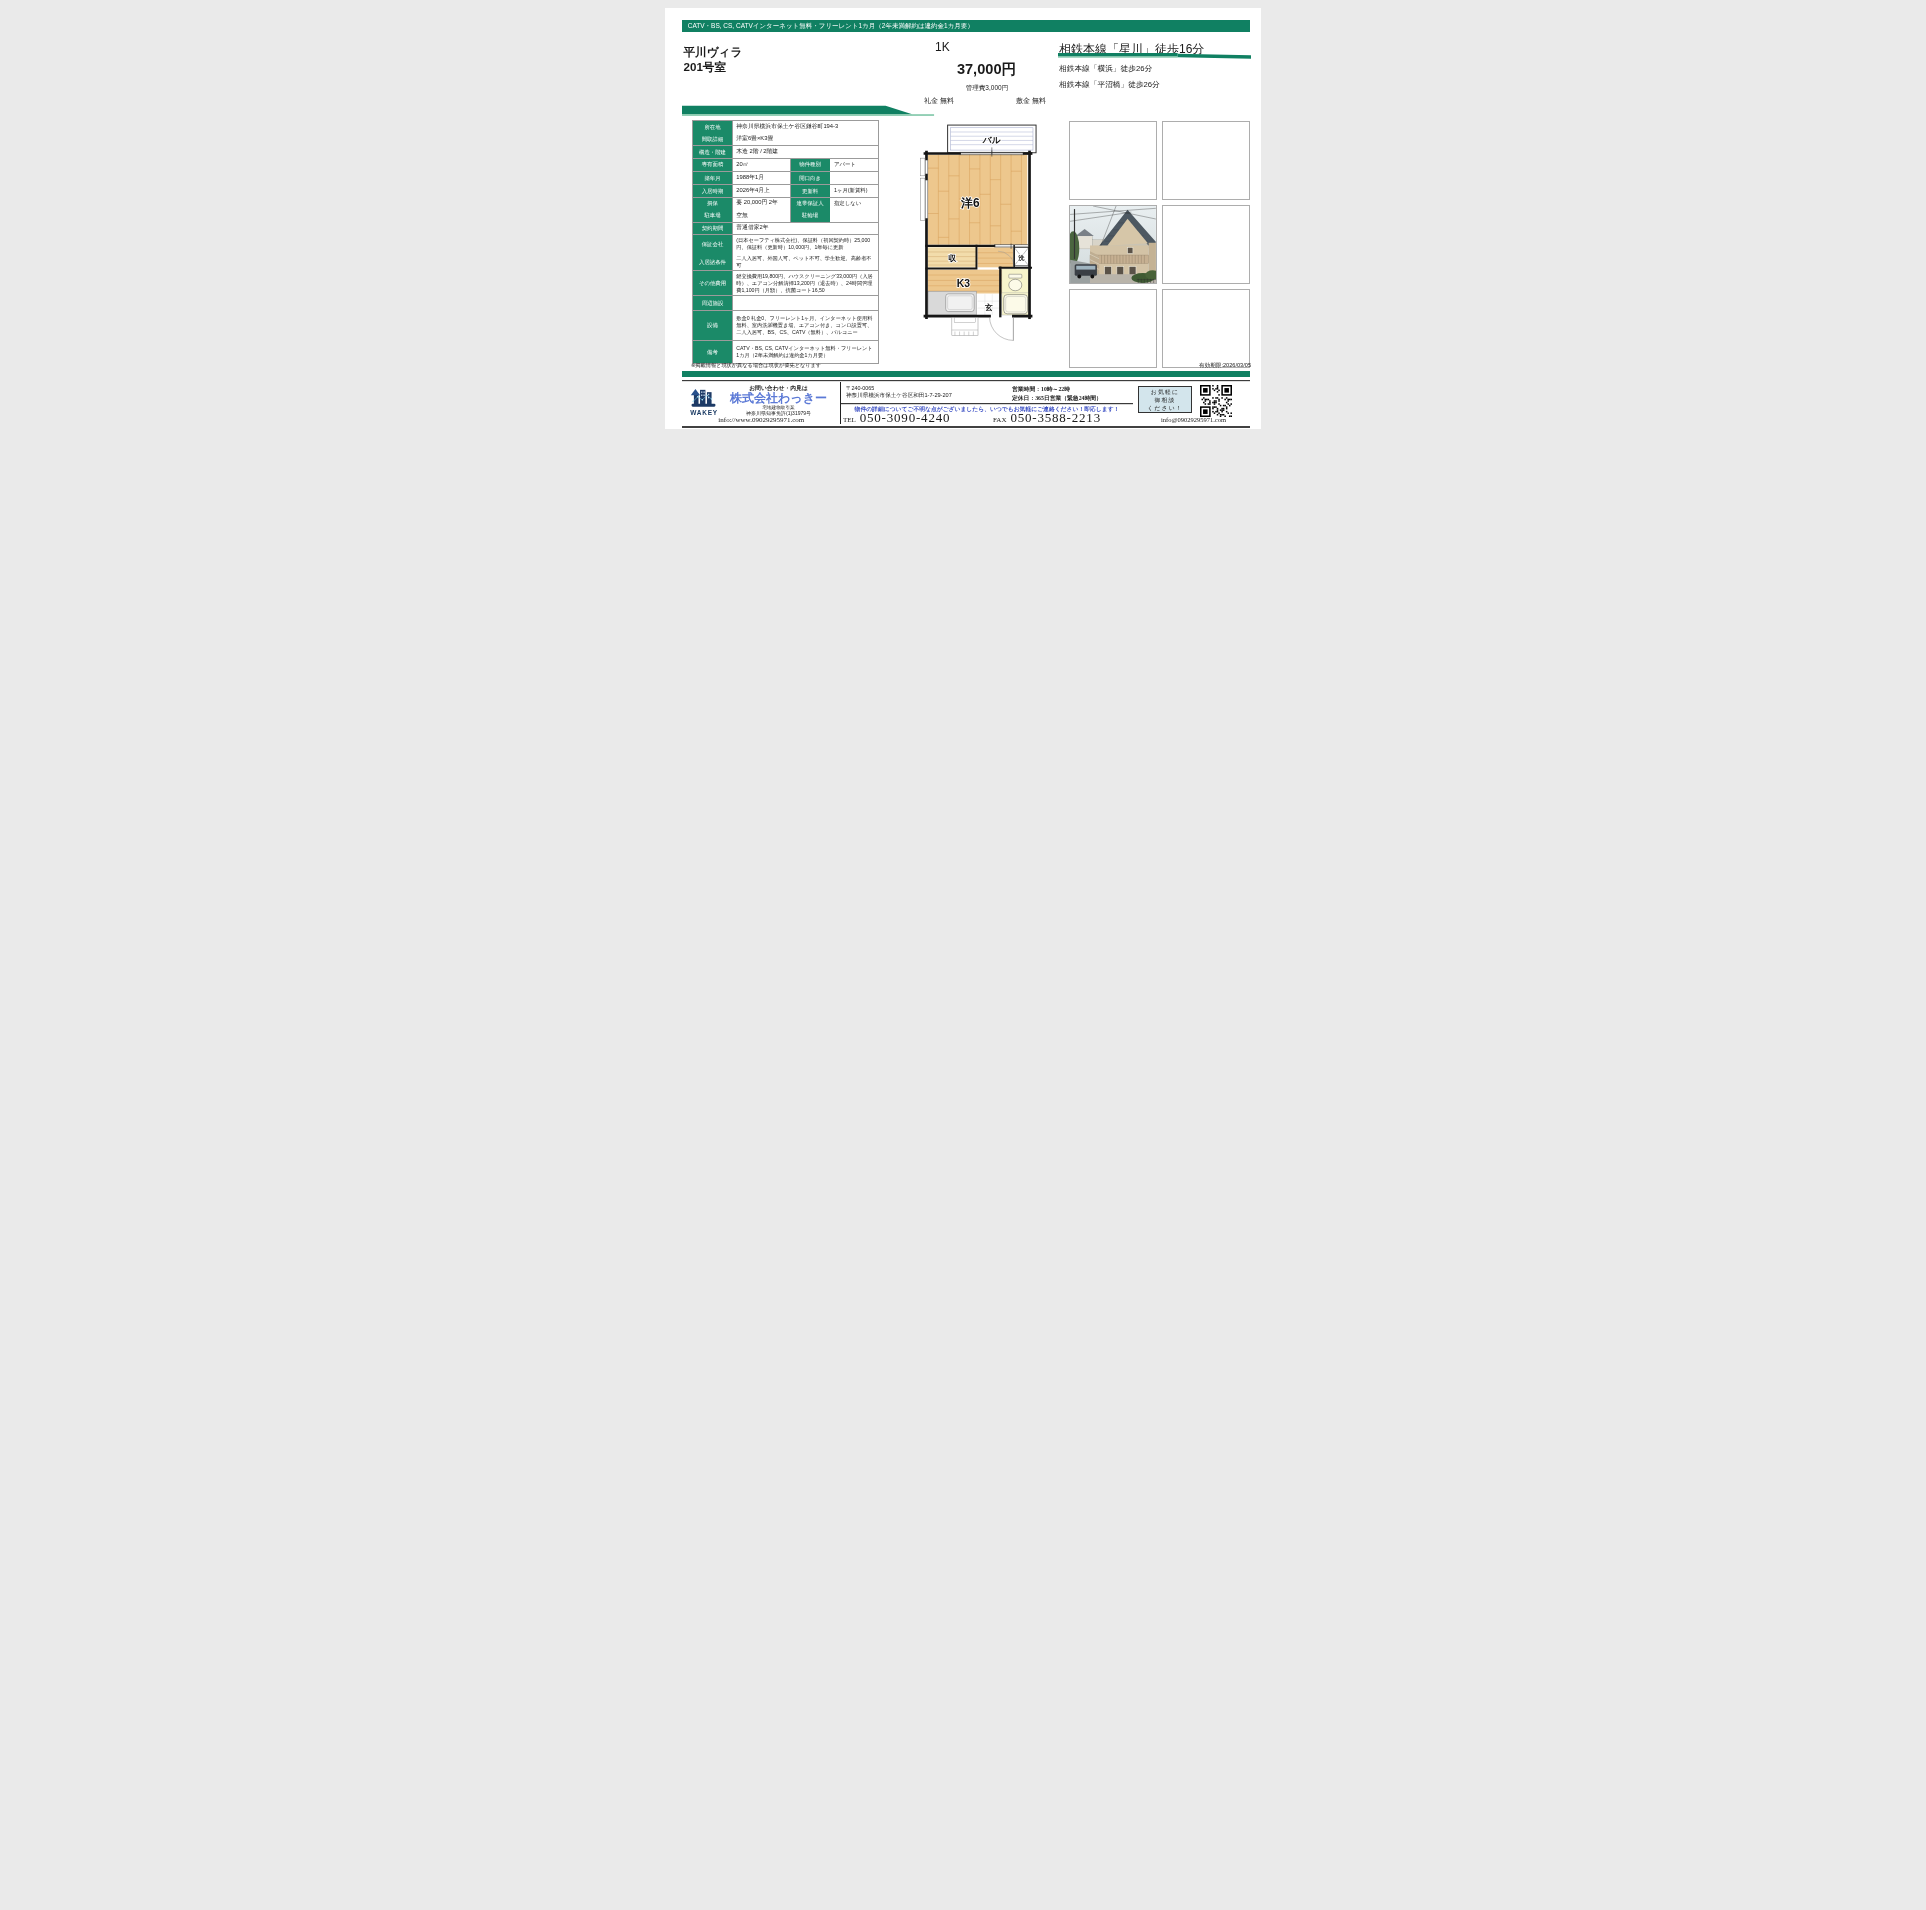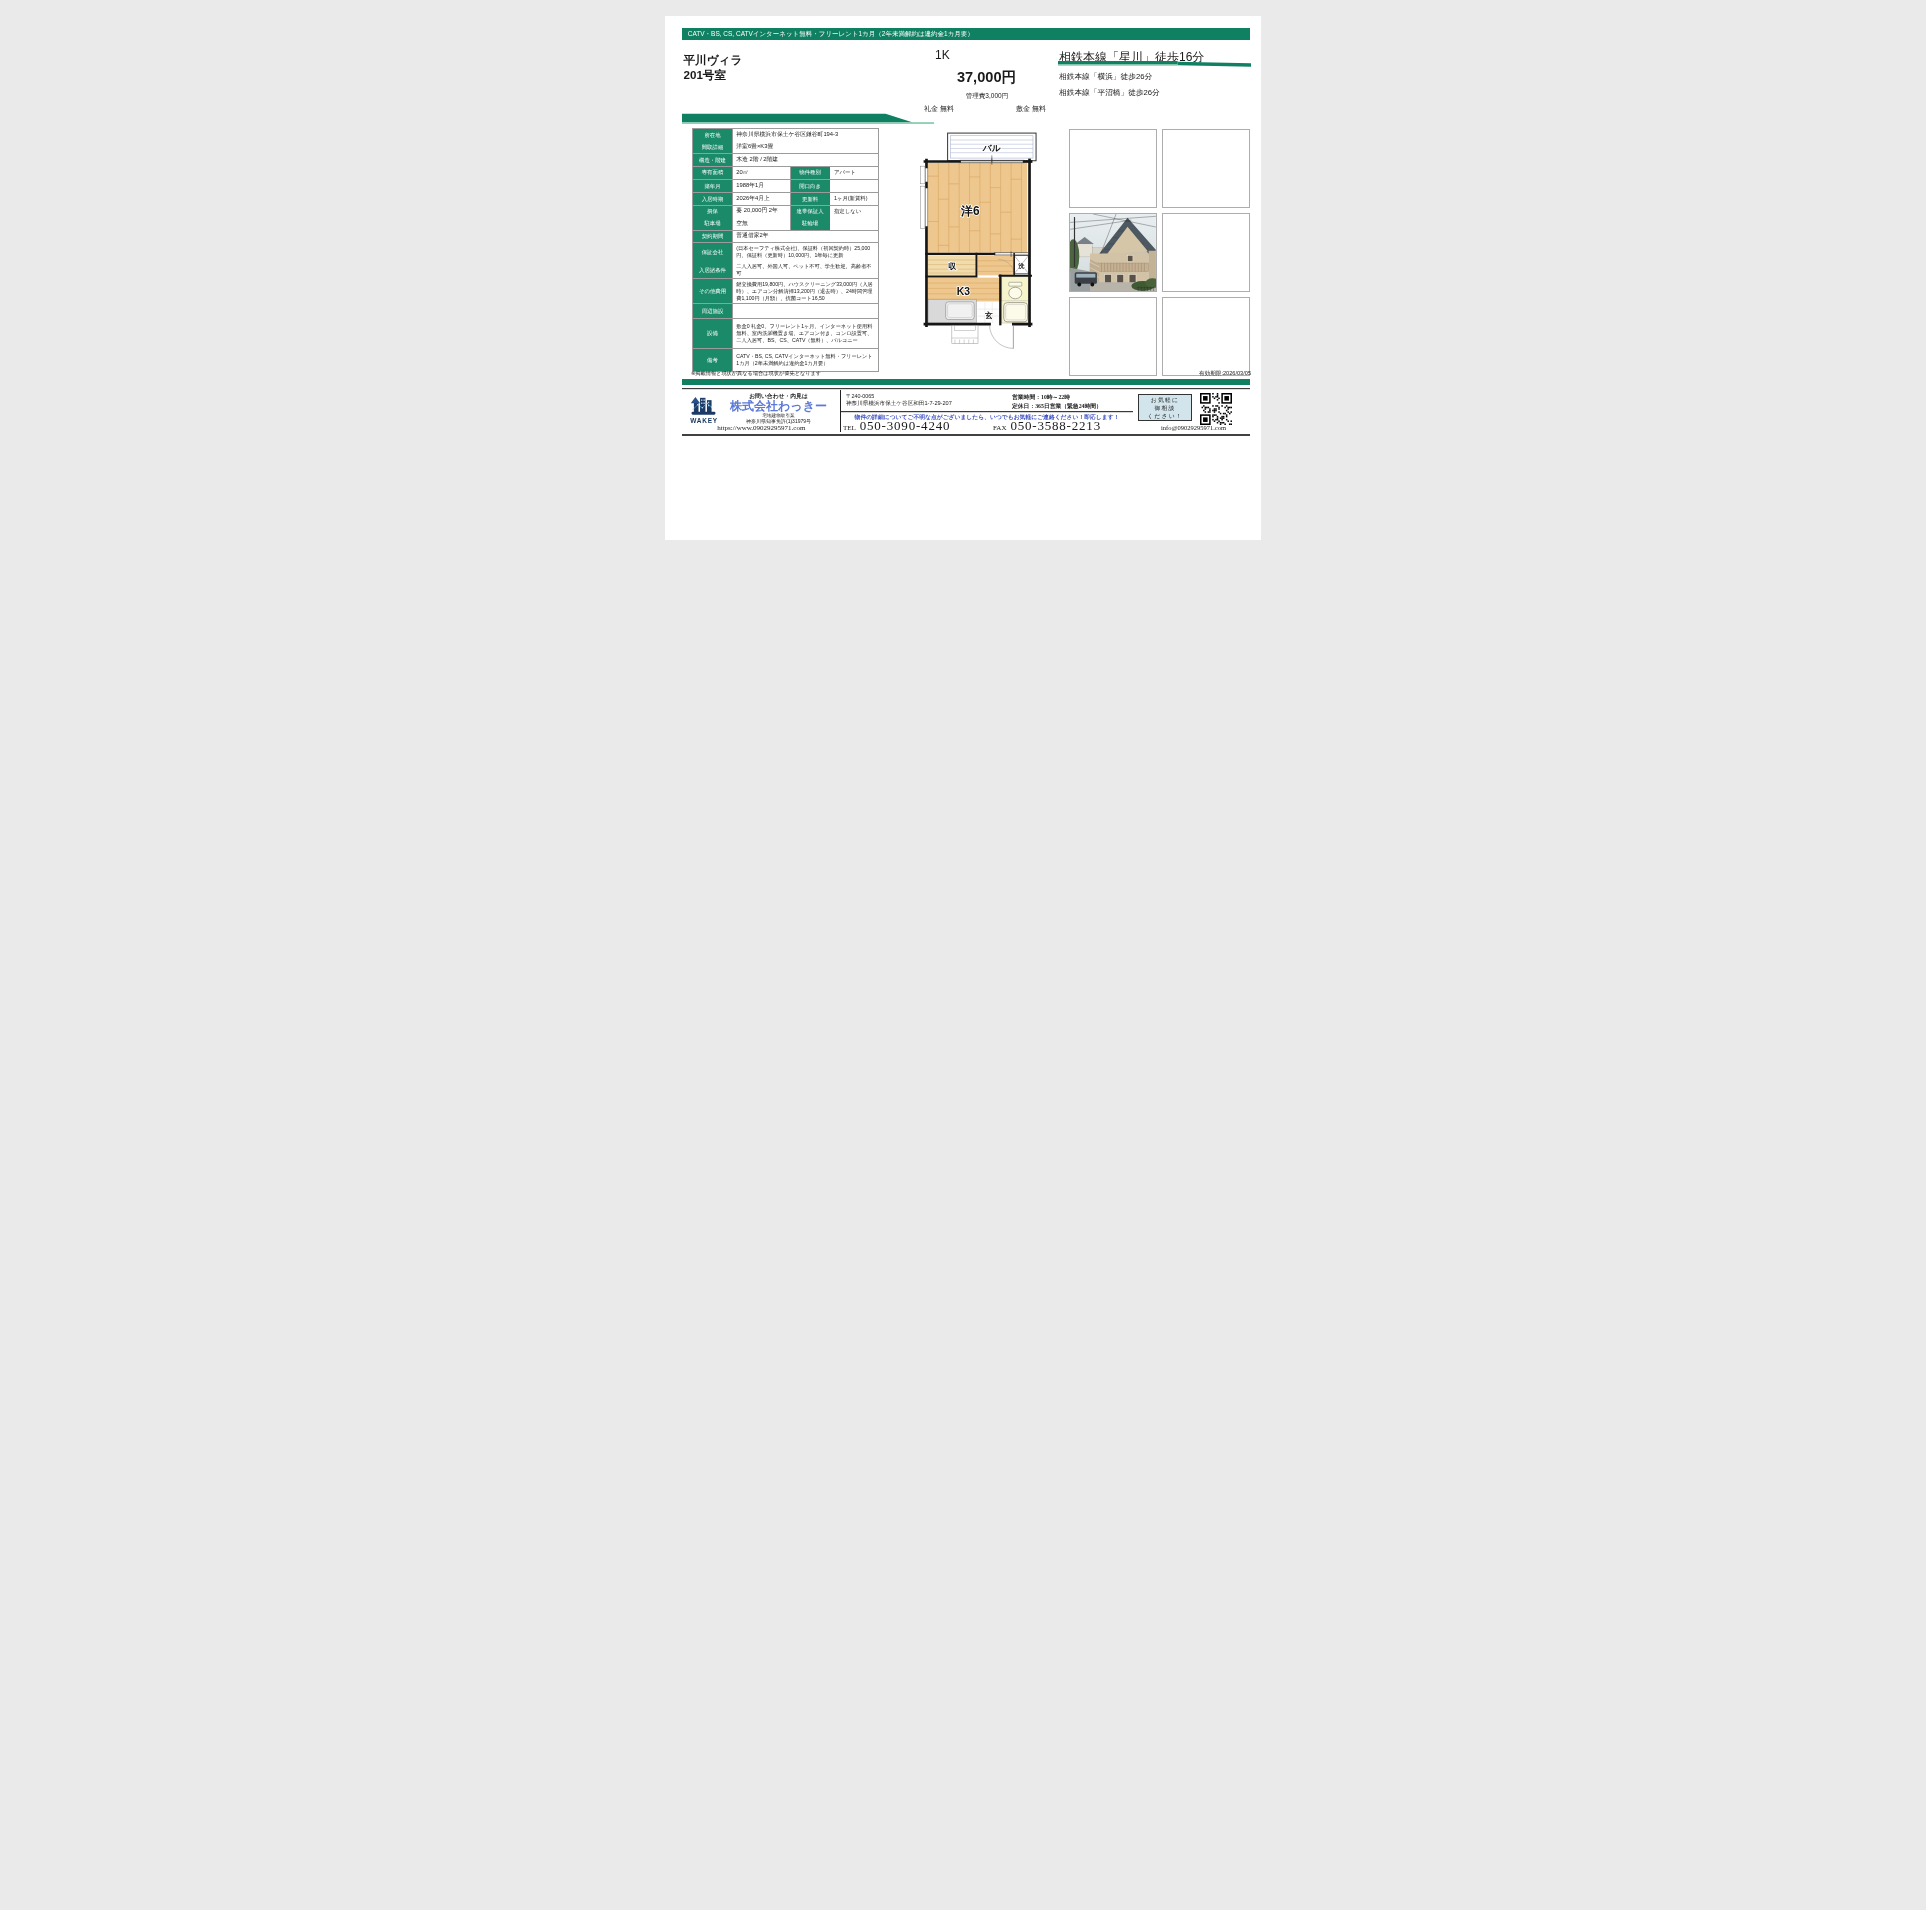--- a/index.html
+++ b/index.html
@@ -1,16 +1,16 @@
 <!DOCTYPE html>
 <html style="font-size:6.2px"><head>
 <meta charset="utf-8">
 <style>
   html,body{margin:0;padding:0;background:#eaeaea;}
-  .page{position:relative;width:596px;height:524px;background:#fff;margin:16px auto;
+  .page{position:relative;width:596px;height:421px;background:#fff;margin:8px auto;
         font-family:"Liberation Sans","DejaVu Sans",sans-serif;color:#1a1a1a;overflow:hidden;}
   .abs{position:absolute;}
   
   .top-banner{left:17.3px;top:11.6px;width:568px;height:12.7px;background:#108062;color:#fff;
               font-size:6.5px;line-height:12.7px;padding-left:5.4px;box-sizing:border-box;white-space:nowrap;}
   
   .prop-name{left:18.5px;top:37px;font-size:11.6px;font-weight:700;line-height:14.6px;}
   .layout-type{left:270px;top:32px;width:104px;font-size:12px;}
   .rent{left:250px;top:52px;width:143px;text-align:center;font-size:14.6px;font-weight:700;}
   .mgmt{left:266px;top:76px;width:112px;text-align:center;font-size:6.5px;}
@@ -362,21 +362,21 @@
         <circle cx="32" cy="36" r="2"></circle>
       <circle cx="44" cy="24" r="2"></circle>
         <circle cx="56" cy="34" r="2"></circle>
       </g>
   </svg>
   <div class="abs wakey">WAKEY</div>
   <div class="abs inquiry">お問い合わせ・内見は</div>
   <div class="abs company">株式会社わっきー</div>
   <div class="abs license1">宅地建物取引業</div>
   <div class="abs license2">神奈川県知事免許(1)31979号</div>
-  <div class="abs url">https://www.09029295971.com</div>
+  <div class="abs url">info://www.09029295971.com</div>
   <div class="abs vdivider"></div>
 
   <div class="abs postal">〒240-0065</div>
   <div class="abs address">神奈川県横浜市保土ケ谷区和田1-7-29-207</div>
   <div class="abs hours">営業時間：10時～22時</div>
   <div class="abs closed">定休日：365日営業（緊急24時間）</div>
   <div class="abs mid-hr"></div>
   <div class="abs promo">物件の詳細についてご不明な点がございましたら、いつでもお気軽にご連絡ください！即応します！</div>
   <div class="abs telfax tel">
     <span class="tf-label">TEL</span>

